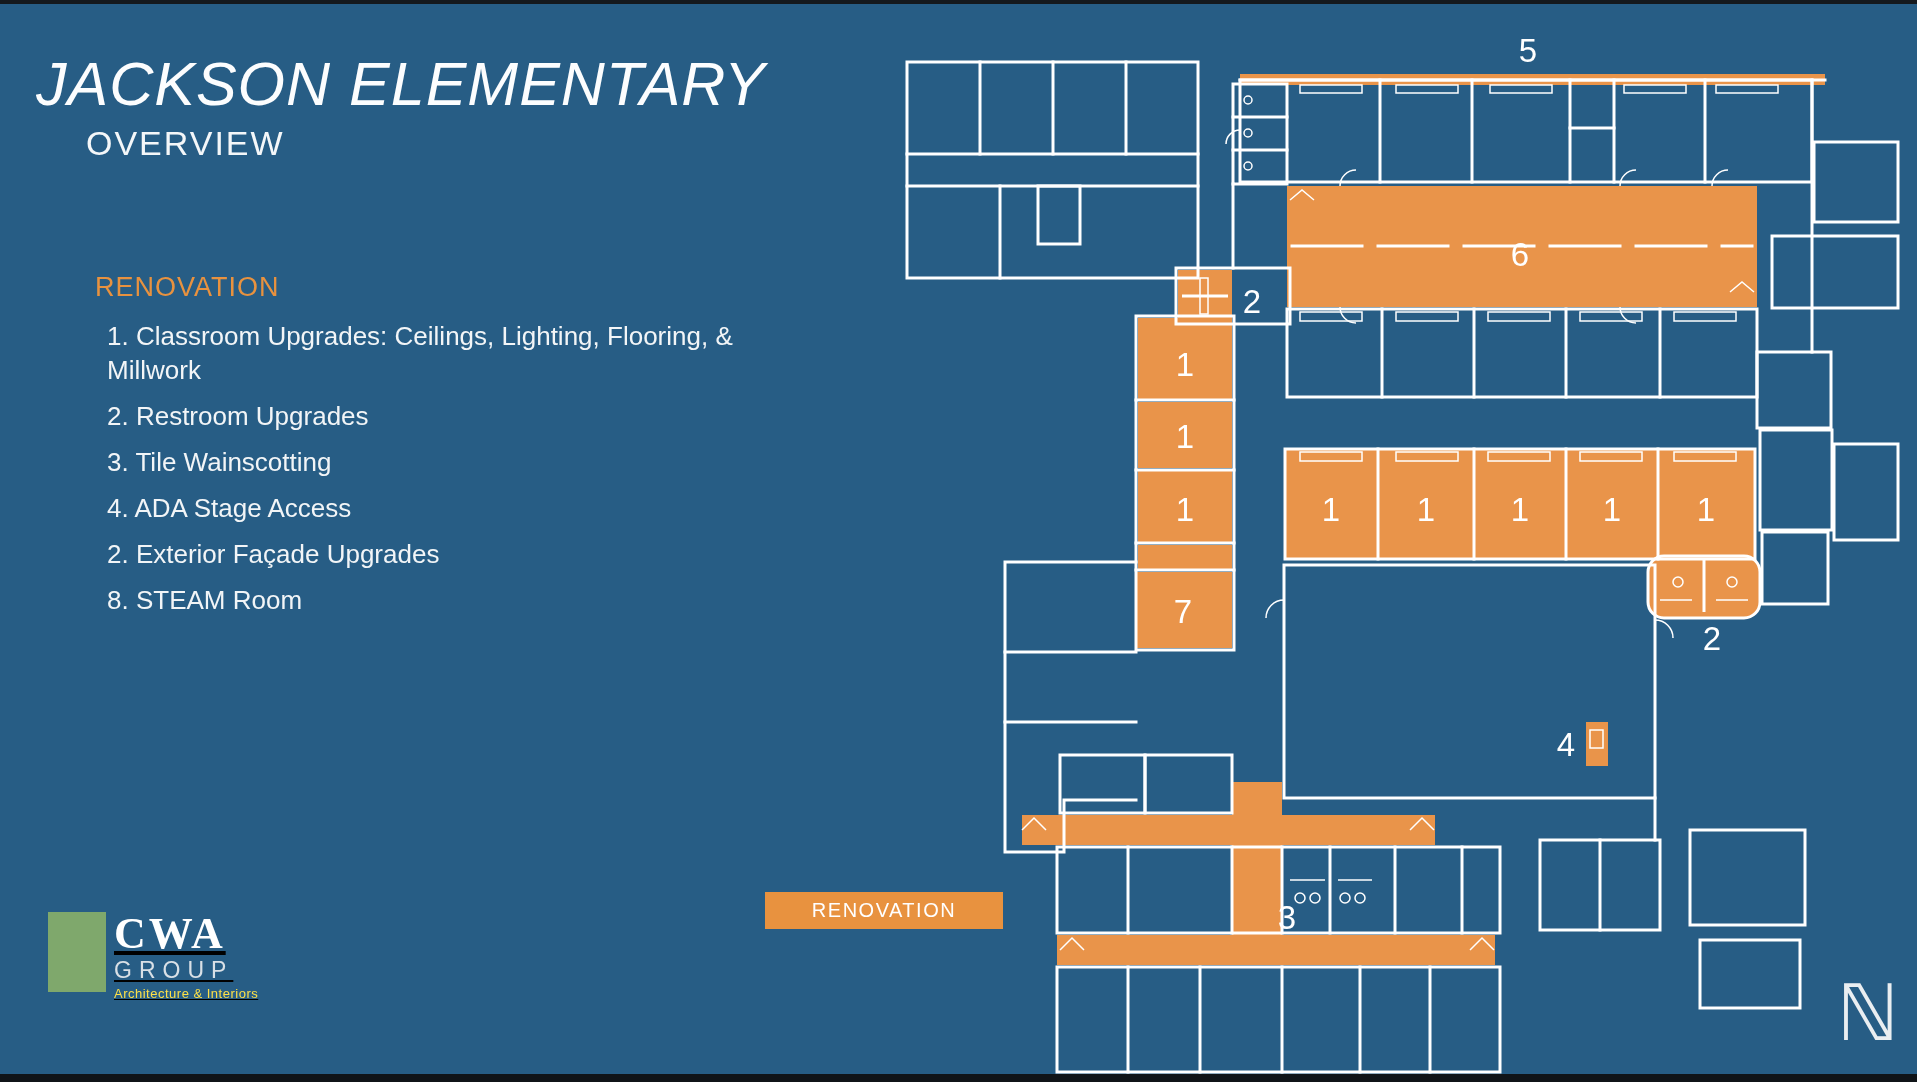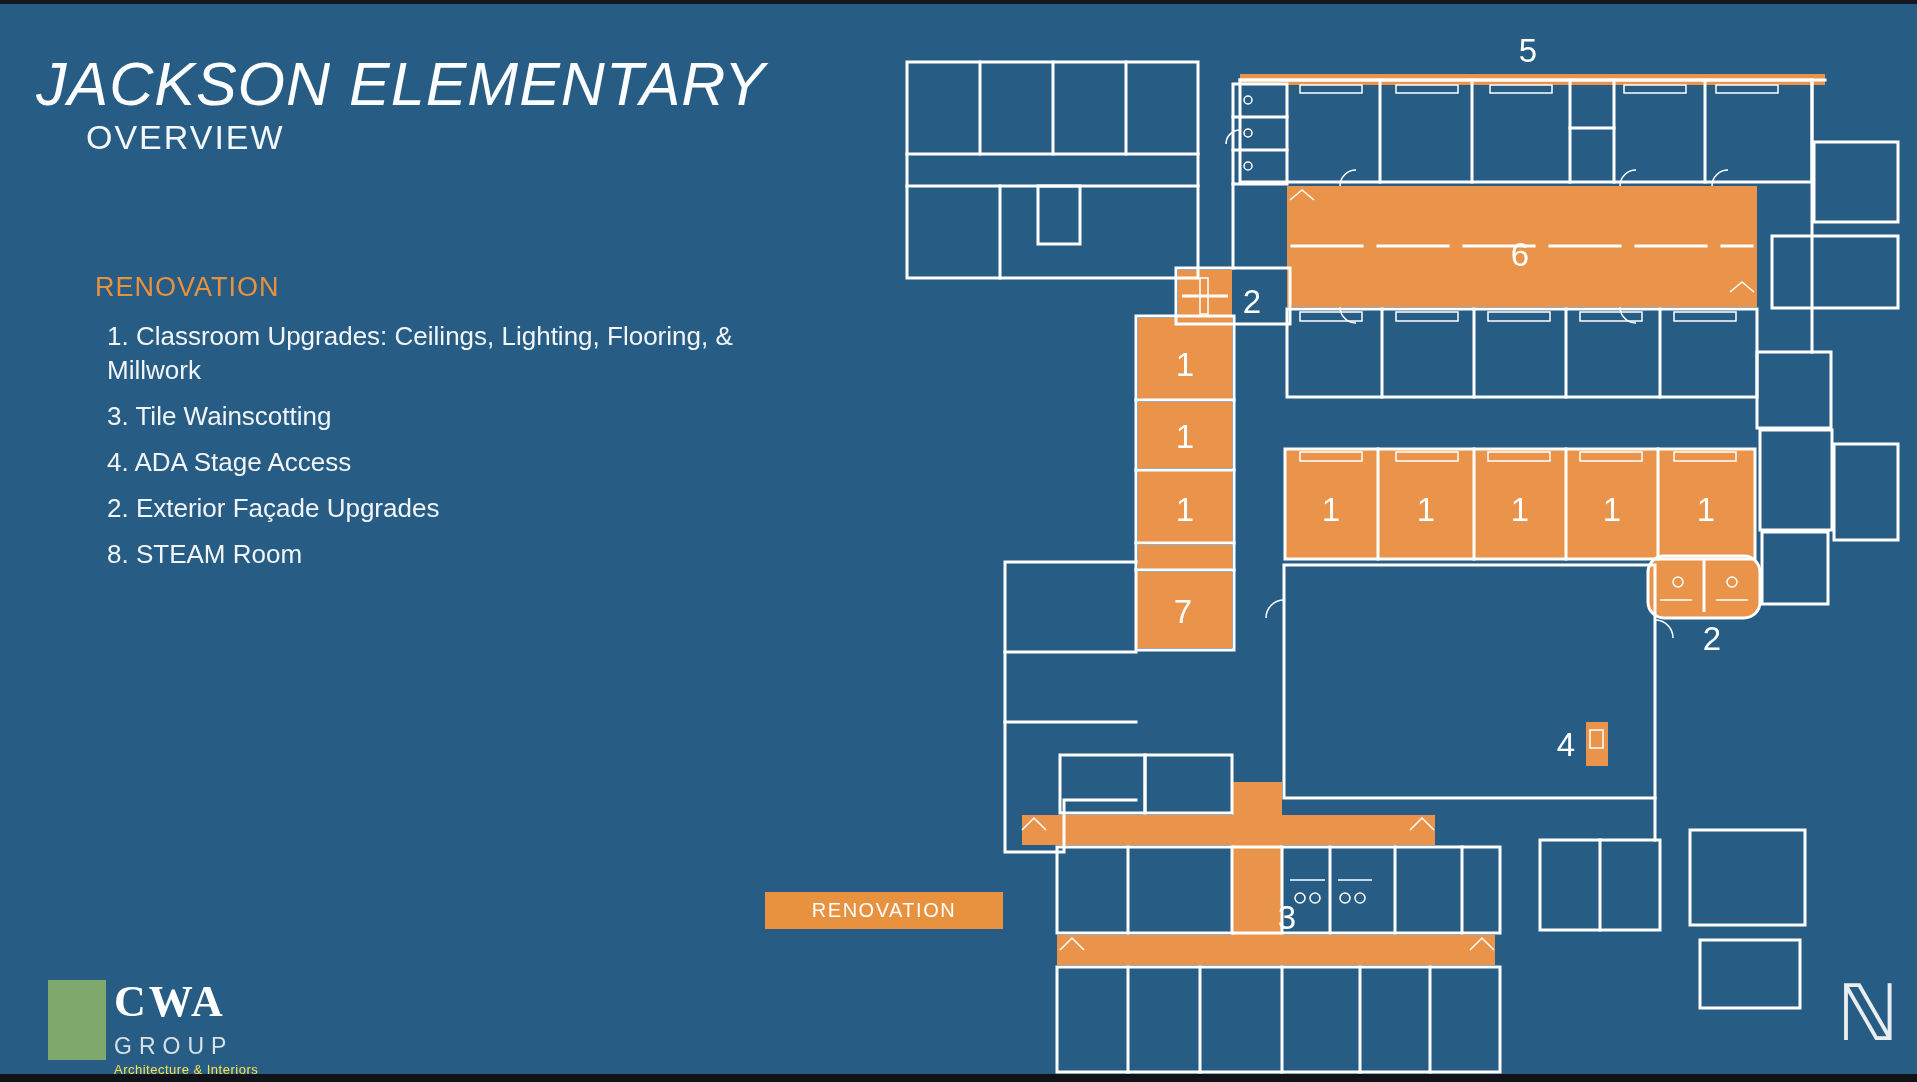--- a/index.html
+++ b/index.html
@@ -9,40 +9,40 @@
     font-family:"Liberation Sans", sans-serif;
     -webkit-font-smoothing:antialiased;
   }
   .edge-strip{position:absolute;left:0;width:1917px;background:#15191d;}
   .edge-top{top:0;height:4px;}
   .edge-bottom{bottom:0;height:8px;background:#101418;}
 
   
   .title-block{position:absolute;left:36px;top:52px;color:#FCFDFE;}
   .slide-title{font-size:61px;line-height:1.05;letter-spacing:1px;font-weight:400;font-style:italic;}
-  .slide-subtitle{font-size:34px;letter-spacing:2px;margin-left:50px;margin-top:2px;font-weight:400;color:#F4F7F9;}
+  .slide-subtitle{font-size:34px;letter-spacing:2px;margin-left:50px;margin-top:8px;font-weight:400;color:#F4F7F9;}
 
   .reno-block{position:absolute;left:95px;top:272px;width:665px;}
   .reno-heading{font-size:27px;letter-spacing:1px;margin-bottom:16px;}
   .reno-list{color:#F2F5F7;font-size:26px;line-height:34px;}
   .reno-item{margin:12px;}
 
   
   .legend-badge{
     position:absolute;left:765px;top:892px;width:238px;height:37px;
     display:flex;align-items:center;justify-content:center;
     color:#FFFFFF;font-size:20px;letter-spacing:1.5px;
   }
 
   
-  .cwa-logo{position:absolute;left:48px;top:980px;display:flex;}
+  .cwa-logo{position:absolute;left:48px;top:912px;display:flex;text-decoration:underline;}
   .cwa-square{width:58px;height:80px;}
   .cwa-text{margin-left:8px;display:flex;flex-direction:column;justify-content:flex-start;}
   .cwa-line1{font-family:"Liberation Serif", serif;font-weight:bold;font-size:44px;line-height:44px;letter-spacing:3px;color:#FFFFFF;}
-  .cwa-line2{font-size:23px;letter-spacing:7px;color:#D9E0E6;line-height:26px;margin-top:9px;}
+  .cwa-line2{font-size:23px;letter-spacing:7px;color:#D9E0E6;line-height:26px;margin-top:1px;}
   .cwa-line3{font-size:13px;letter-spacing:0.5px;color:#fde047;margin-top:3px;}
 
   
   .n-monogram{
     position:absolute;left:1828px;top:968px;width:80px;height:90px;
     color:#EAEEF1;font-family:"DejaVu Sans", sans-serif;font-size:78px;line-height:90px;text-align:center;
   }
 
   
   .plan-wrap{position:absolute;left:900px;top:35px;width:1010px;height:1045px;}
@@ -58,20 +58,21 @@
 
 <div class="title-block">
   <div class="slide-title">JACKSON ELEMENTARY</div>
   <div class="slide-subtitle">OVERVIEW</div>
 </div>
 
 <div class="reno-block">
   <div class="reno-heading" id="reno-heading" style="color: rgb(232, 146, 63);">RENOVATION</div>
   <div class="reno-list" id="reno-list">
       <div class="reno-item">1. Classroom Upgrades: Ceilings, Lighting, Flooring, &amp; Millwork</div>
+      <div class="reno-item">2. Restroom Upgrades</div>
       <div class="reno-item">3. Tile Wainscotting</div>
       <div class="reno-item">4. ADA Stage Access</div>
       <div class="reno-item">2. Exterior Façade Upgrades</div>
       <div class="reno-item">8. STEAM Room</div>
     </div>
 </div>
 
 <div class="legend-badge" id="legend-badge" style="background: rgb(232, 146, 63);">RENOVATION</div>
 
 <div class="plan-wrap">

